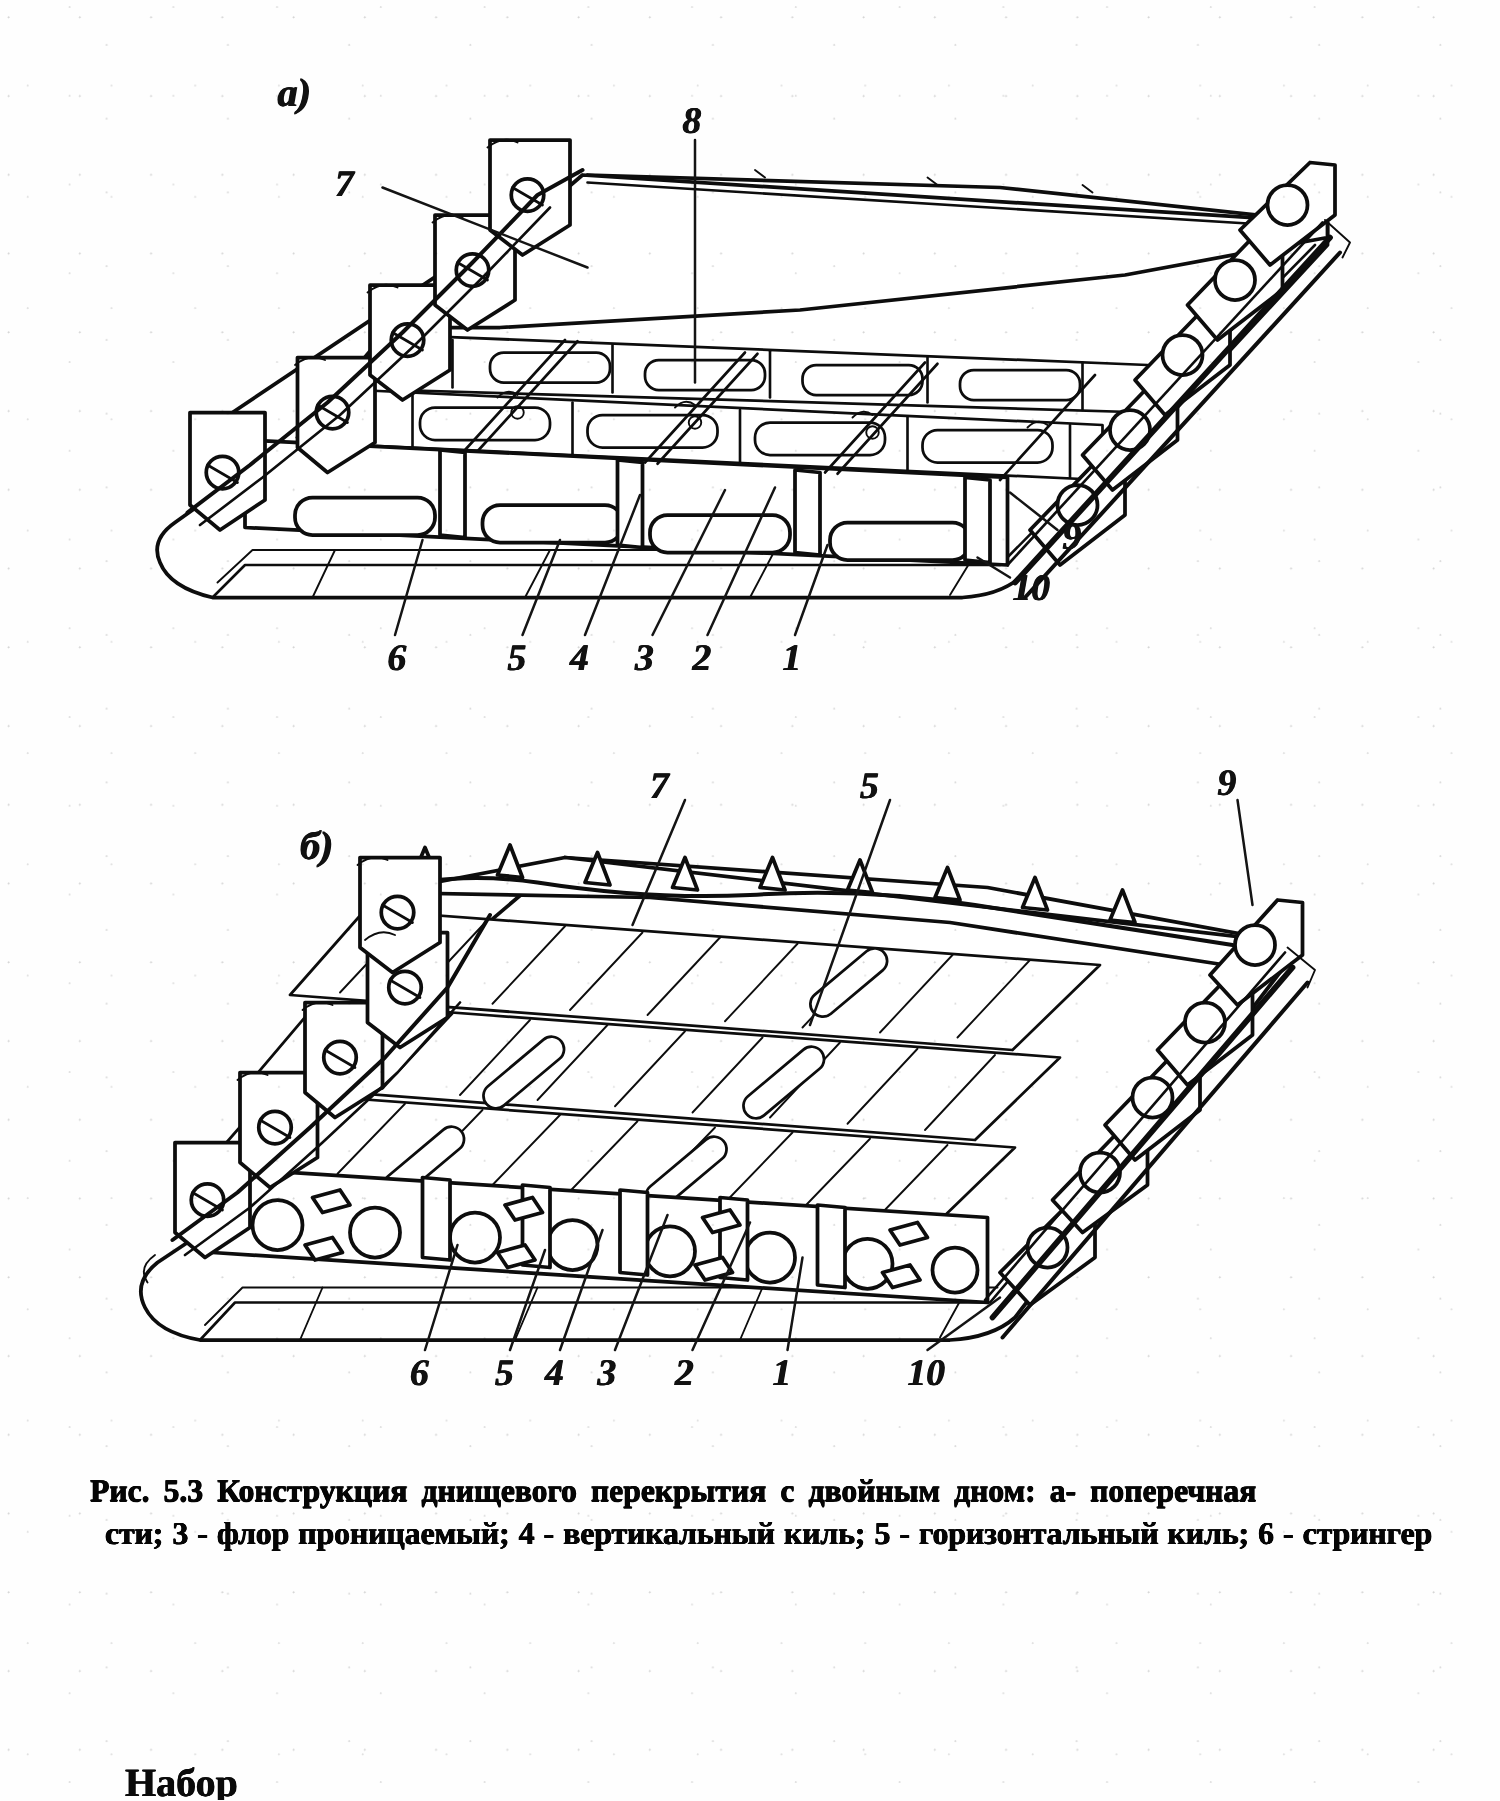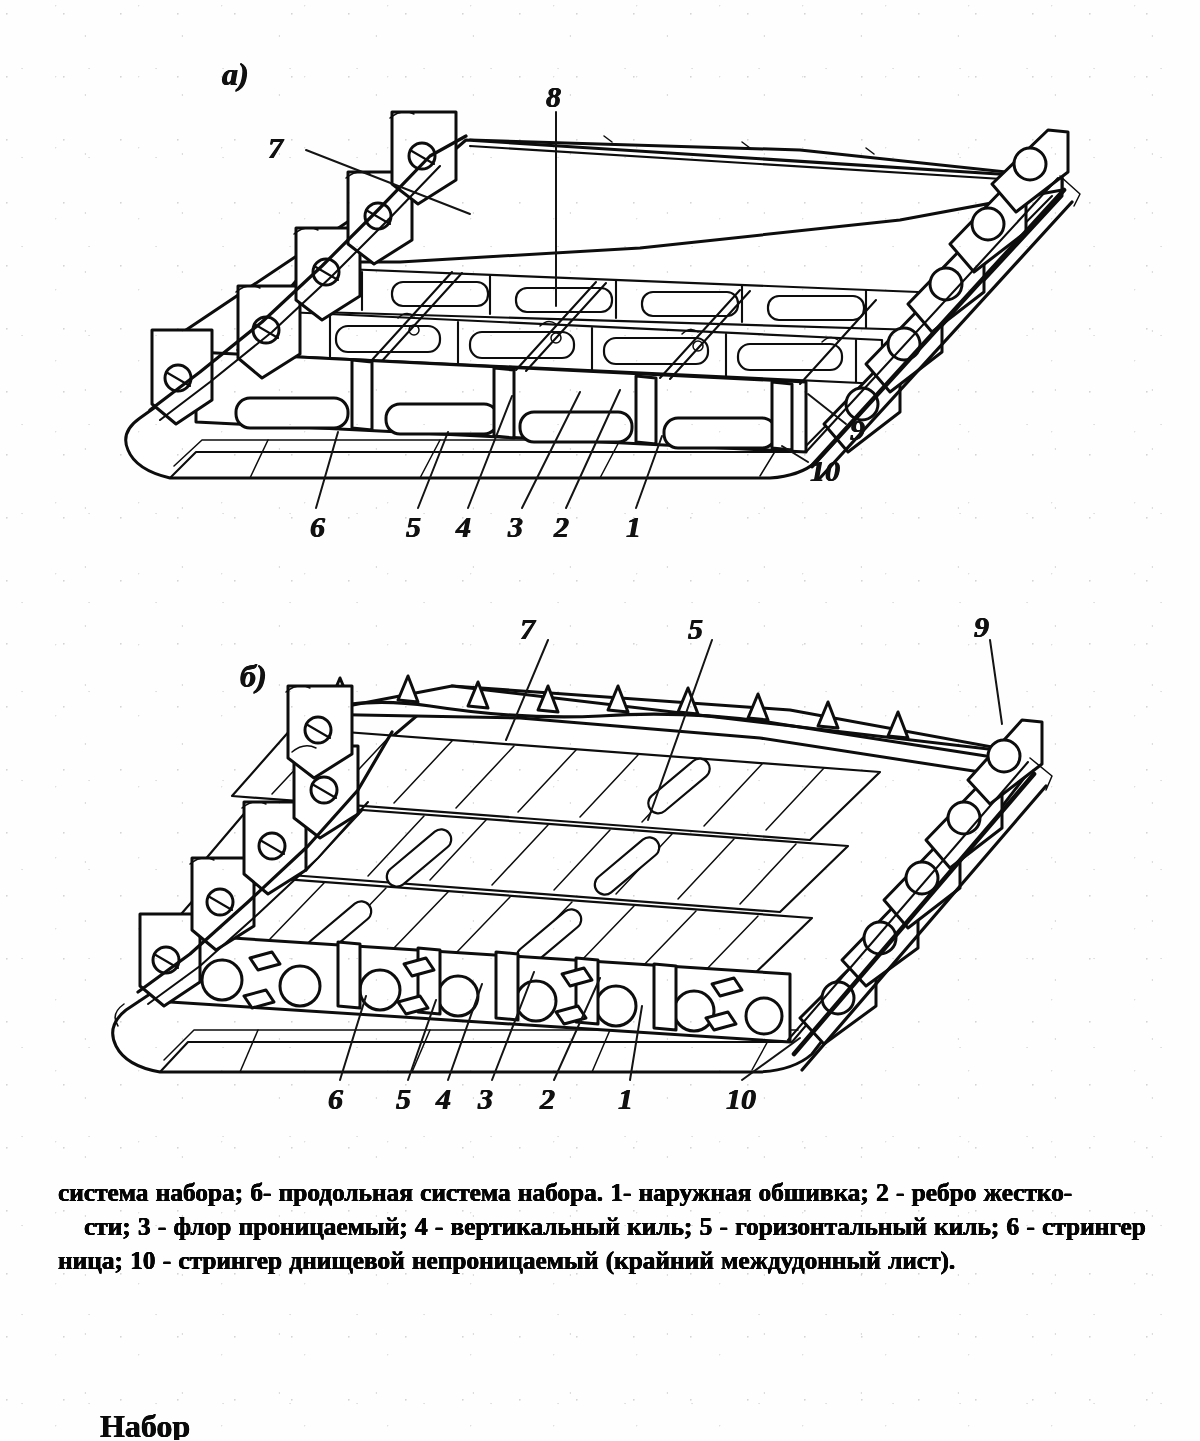--- a/index.html
+++ b/index.html
@@ -453,21 +453,20 @@
     <div class="plabel" style="left:328px;top:494px;">6</div>
     <div class="plabel" style="left:396px;top:494px;">5</div>
     <div class="plabel" style="left:436px;top:494px;">4</div>
     <div class="plabel" style="left:478px;top:494px;">3</div>
     <div class="plabel" style="left:540px;top:494px;">2</div>
     <div class="plabel" style="left:618px;top:494px;">1</div>
     <div class="plabel" style="left:726px;top:494px;">10</div>
   </div>
 
   <div id="caption">
-    <span class="cl cl-2">система набора; б- продольная система набора. 1- наружная  обшивка; 2 - ребро жестко-</span>
+    <span class="cl cl-1">Рис. 5.3 Конструкция днищевого перекрытия с двойным дном: а- поперечная</span>
     <span class="cl cl-3">сти;  3 - флор проницаемый; 4 - вертикальный киль; 5 - горизонтальный киль; 6 - стрингер</span>
-    <span class="cl cl-5">ница; 10 - стрингер днищевой непроницаемый (крайний междудонный лист).</span>
   </div>
 
   <div id="trailing-text">Набор</div>
 
   <div id="scan-noise"></div>
 </div>
 
 </body></html>

